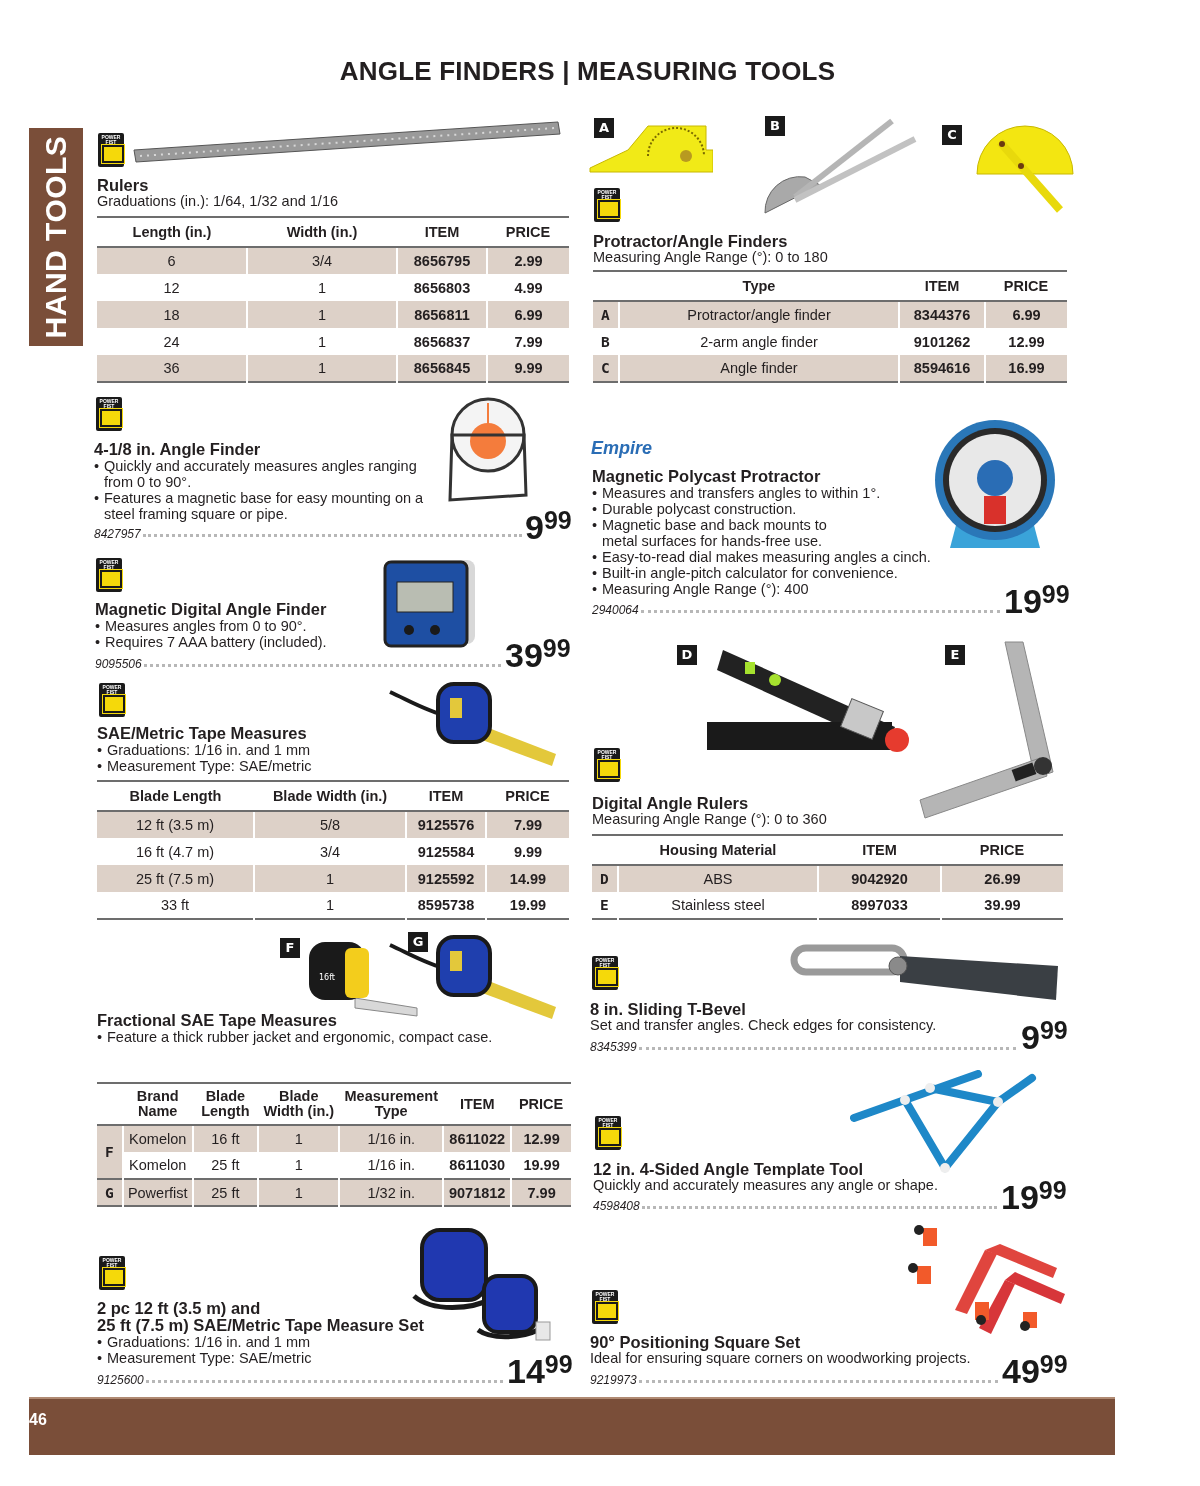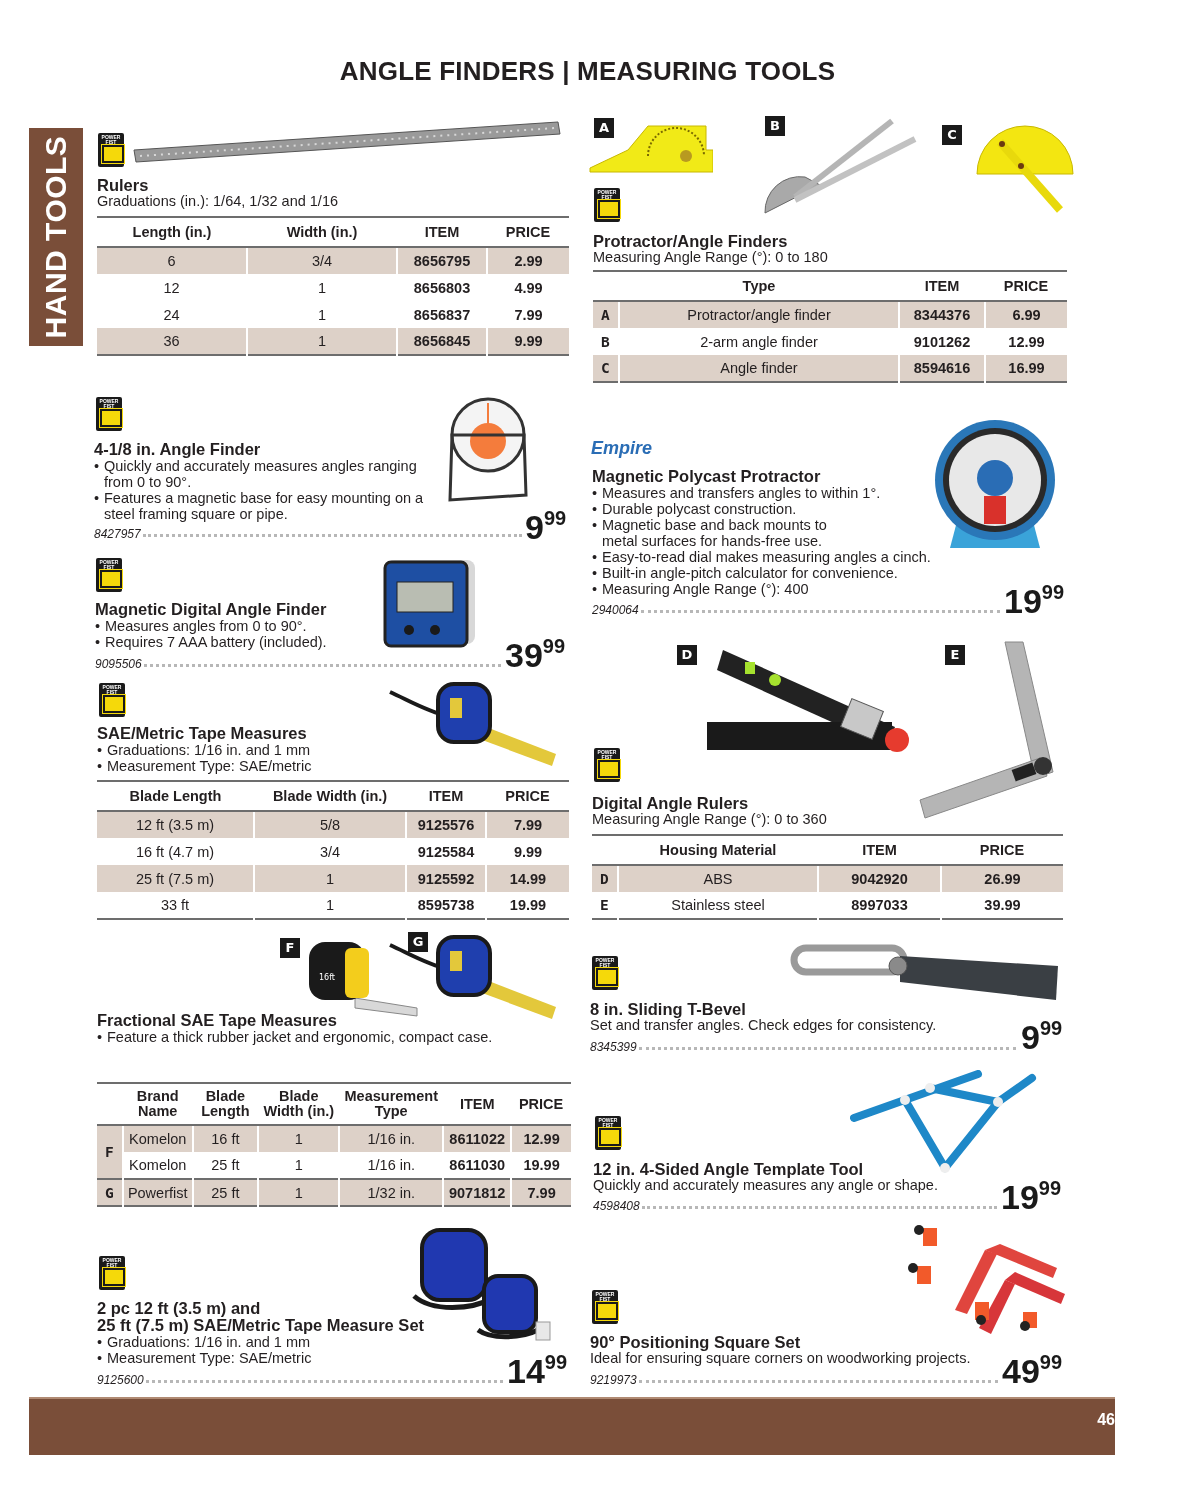--- a/index.html
+++ b/index.html
@@ -5,40 +5,40 @@
   * { box-sizing: border-box; margin: 0; padding: 0; }
   html, body { width: 1200px; height: 1486px; background: #ffffff; overflow: hidden; }
   body { position: relative; font-family: "Liberation Sans", "DejaVu Sans", sans-serif; color: #231f20; }
 
   .page-title { position: absolute; left: 0; top: 56px; width: 1175px; text-align: center; font-size: 26px; font-weight: bold; letter-spacing: 0.2px; color: #231f20; }
 
   .side-tab { position: absolute; left: 29px; top: 128px; width: 54px; height: 218px; background: #7a4e39; }
   .side-tab span { position: absolute; left: 50%; top: 50%; transform: translate(-50%, -50%) rotate(-90deg); white-space: nowrap; color: #fff; font-weight: bold; font-size: 30px; letter-spacing: 0.5px; }
 
   .footer-bar { position: absolute; left: 29px; top: 1397px; width: 1086px; height: 58px; background: #7a4e39; border-top: 2px solid #b08a73; }
-  .footer-bar span { position: absolute; left: 0; right: 0; top: 12px; text-align: right; color: #fff; font-weight: bold; font-size: 16px; }
+  .footer-bar span { position: absolute; left: 0; right: 16px; top: 12px; text-align: left; color: #fff; font-weight: bold; font-size: 16px; }
 
   .pf-logo { position: absolute; width: 26px; height: 34px; background: #1a1a1a; border-radius: 2px; }
   .pf-logo::before { content: "POWER FIST"; position: absolute; top: 2px; left: 0; right: 0; font-size: 5px; color: #fff; text-align: center; line-height: 5px; font-weight: bold; word-spacing: 30px; }
   .pf-logo::after { content: ""; position: absolute; left: 4px; bottom: 4px; width: 18px; height: 14px; background: #f5d90a; border: 2px solid #1a1a1a; outline: 1px solid #f5d90a; }
 
   .badge { position: absolute; width: 20px; height: 20px; background: #1a1a1a; color: #fff; font-weight: bold; font-size: 13px; text-align: center; line-height: 20px; font-family: "DejaVu Sans", sans-serif; }
 
   .prod-title { position: absolute; font-weight: bold; font-size: 16.5px; color: #231f20; white-space: nowrap; }
   .prod-sub { position: absolute; font-size: 14.5px; color: #231f20; white-space: nowrap; }
   .bullets { position: absolute; font-size: 14.5px; line-height: 16px; color: #231f20; list-style: none; }
   .bullets li { position: relative; padding-left: 10px; }
   .bullets li::before { content: "•"; position: absolute; left: 0; top: 0; }
 
   .sku-line { position: absolute; height: 20px; display: flex; align-items: flex-end; }
   .sku-line .sku { font-style: italic; font-size: 12px; color: #231f20; white-space: nowrap; }
   .sku-line .dots { flex: 1; border-bottom: 3px dotted #b7b7b7; margin: 0 4px 4px 2px; }
   .price { position: absolute; font-weight: bold; color: #1a1a1a; white-space: nowrap; line-height: 1; }
   .price .dollars { font-size: 34px; }
-  .price .cents { font-size: 20px; vertical-align: top; position: relative; top: -2px; }
+  .price .cents { font-size: 25px; vertical-align: top; position: relative; top: -2px; }
 
   table.spec { position: absolute; border-collapse: collapse; font-size: 14.5px; color: #231f20; }
   table.spec { border-top: 2px solid #6d6d6d; border-bottom: 2px solid #6d6d6d; }
   table.spec th { font-weight: bold; height: 30px; text-align: center; border-bottom: 2px solid #6d6d6d; padding: 0 4px; }
   table.spec td { height: 27px; text-align: center; padding: 0 4px; }
   table.spec tr.shade td { background: #ddd1c8; }
   table.spec td + td { border-left: 2px solid #fff; }
   table.spec td.item, table.spec td.pr { font-weight: bold; }
   table.spec td.letter { font-weight: bold; font-family: "DejaVu Sans Mono", monospace; text-align: left; padding-left: 8px; }
 
@@ -76,20 +76,26 @@
           <td>6</td>
           <td>3/4</td>
           <td class="item">8656795</td>
           <td class="pr">2.99</td>
         </tr>
       <tr>
           <td>12</td>
           <td>1</td>
           <td class="item">8656803</td>
           <td class="pr">4.99</td>
+        </tr>
+      <tr class="shade">
+          <td>18</td>
+          <td>1</td>
+          <td class="item">8656811</td>
+          <td class="pr">6.99</td>
         </tr>
       <tr>
           <td>24</td>
           <td>1</td>
           <td class="item">8656837</td>
           <td class="pr">7.99</td>
         </tr>
       <tr class="shade">
           <td>36</td>
           <td>1</td>

